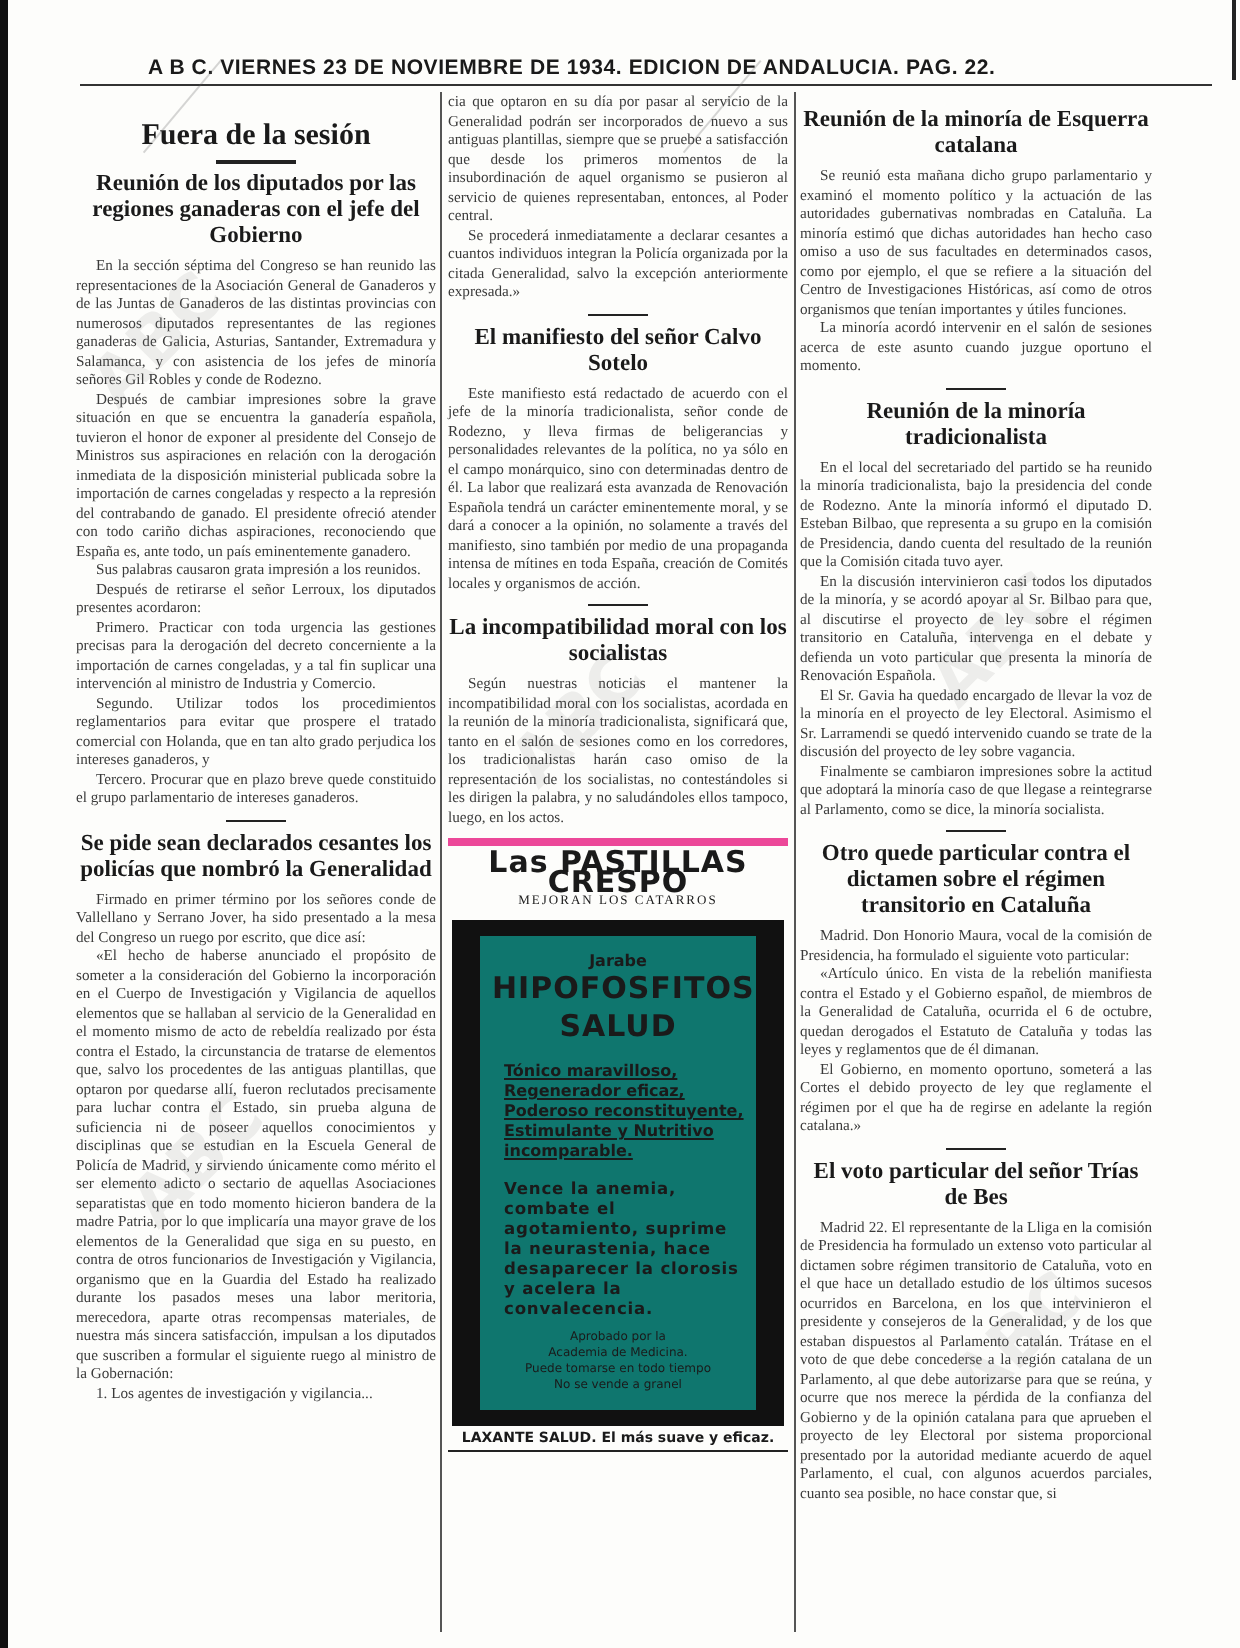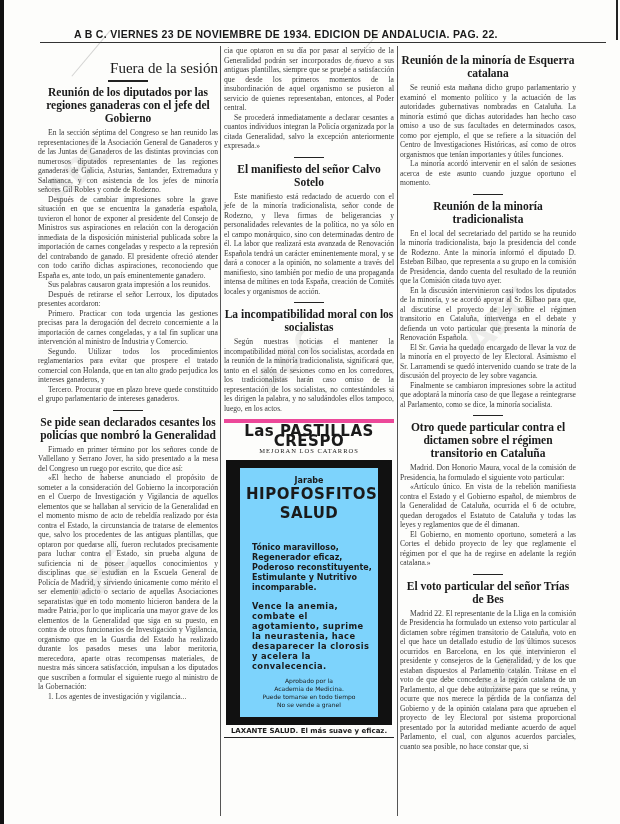--- a/index.html
+++ b/index.html
@@ -6,33 +6,33 @@
   body { width:620px; height:824px; background:#fdfdfb; position:relative; overflow:hidden; font-family:"DejaVu Serif", serif; color:#1a1a1a; }
   .leftbar { position:absolute; left:0; top:0; width:4px; height:824px; background:#111; }
   .rightbar { position:absolute; right:2px; top:0; width:2px; height:40px; background:#222; }
   .masthead { position:absolute; left:74px; top:28px; width:460px; font-size:10.5px; letter-spacing:0.3px; font-weight:bold; font-family:Liberation Sans, sans-serif; white-space:nowrap; }
   .hr-top { position:absolute; left:40px; top:42px; width:566px; height:1px; background:#333; }
   .col { position:absolute; top:46px; font-family:"Liberation Serif", serif; font-size:7.6px; line-height:9.5px; text-align:justify; }
   .c1 { left:38px; width:180px; }
   .c2 { left:224px; width:170px; }
   .c3 { left:400px; width:176px; }
   .vrule { position:absolute; top:46px; width:1px; background:#555; }
-  .h-big { font-size:15px; font-weight:normal; text-align:right; margin:10px 0 2px; line-height:17px; }
+  .h-big { font-size:15px; font-weight:bold; text-align:center; margin:10px 0 2px; line-height:17px; }
   .h-med { font-size:11.5px; font-weight:bold; text-align:center; line-height:13px; margin:4px 0 3px; }
   .rule-short { width:40px; height:2px; background:#222; margin:3px auto 4px; }
   .rule-short2 { width:30px; height:1px; background:#222; margin:6px auto 5px; }
   p { margin:0; text-indent:10px; color:#3a3a3a; }
   .ad { margin-top:6px; border-top:4px solid #ec4899; padding-top:4px; }
   .ad-title { font-family:"DejaVu Sans", sans-serif; font-weight:bold; font-size:15px; text-align:center; letter-spacing:0.5px; }
   .ad-sub { font-size:6.5px; text-align:center; letter-spacing:1px; margin-bottom:4px; }
   .ad-box { background:#111; padding:8px 14px; margin:0 2px; }
-  .ad-inner { background:#7dd3fc; padding:8px 6px; text-align:center; }
+  .ad-inner { background:#0f766e; padding:8px 6px; text-align:center; }
   .ad-jarabe { font-family:"DejaVu Sans", sans-serif; font-size:8px; font-weight:bold; }
   .ad-product { font-family:"DejaVu Sans", sans-serif; font-size:15px; font-weight:bold; line-height:19px; letter-spacing:0.5px; }
-  .ad-text1 { font-family:"DejaVu Sans", sans-serif; font-size:8px; font-weight:bold; line-height:10px; margin-top:20px; text-align:left; padding-left:6px; }
+  .ad-text1 { font-family:"DejaVu Sans", sans-serif; font-size:8px; font-weight:bold; line-height:10px; margin-top:8px; text-align:left; padding-left:6px;text-decoration:underline; }
   .ad-text2 { font-family:"DejaVu Sans", sans-serif; font-size:8.3px; font-weight:bold; line-height:10px; margin-top:8px; text-align:left; padding-left:6px; letter-spacing:0.4px; }
   .ad-small { font-family:"DejaVu Sans", sans-serif; font-size:6px; line-height:8px; margin-top:6px; }
   .ad-footer { font-family:"DejaVu Sans", sans-serif; font-size:7px; font-weight:bold; text-align:center; margin-top:2px; border-bottom:1px solid #222; }
   .watermark { position:absolute; font-family:"DejaVu Sans", sans-serif; font-size:34px; font-weight:bold; color:rgba(120,120,120,0.12); transform:rotate(-45deg); pointer-events:none; }
   .wmline { position:absolute; width:1px; background:rgba(90,90,90,0.25); transform-origin:top left; }
 </style>
 </head>
 <body>
 
 <div class="leftbar"></div>

